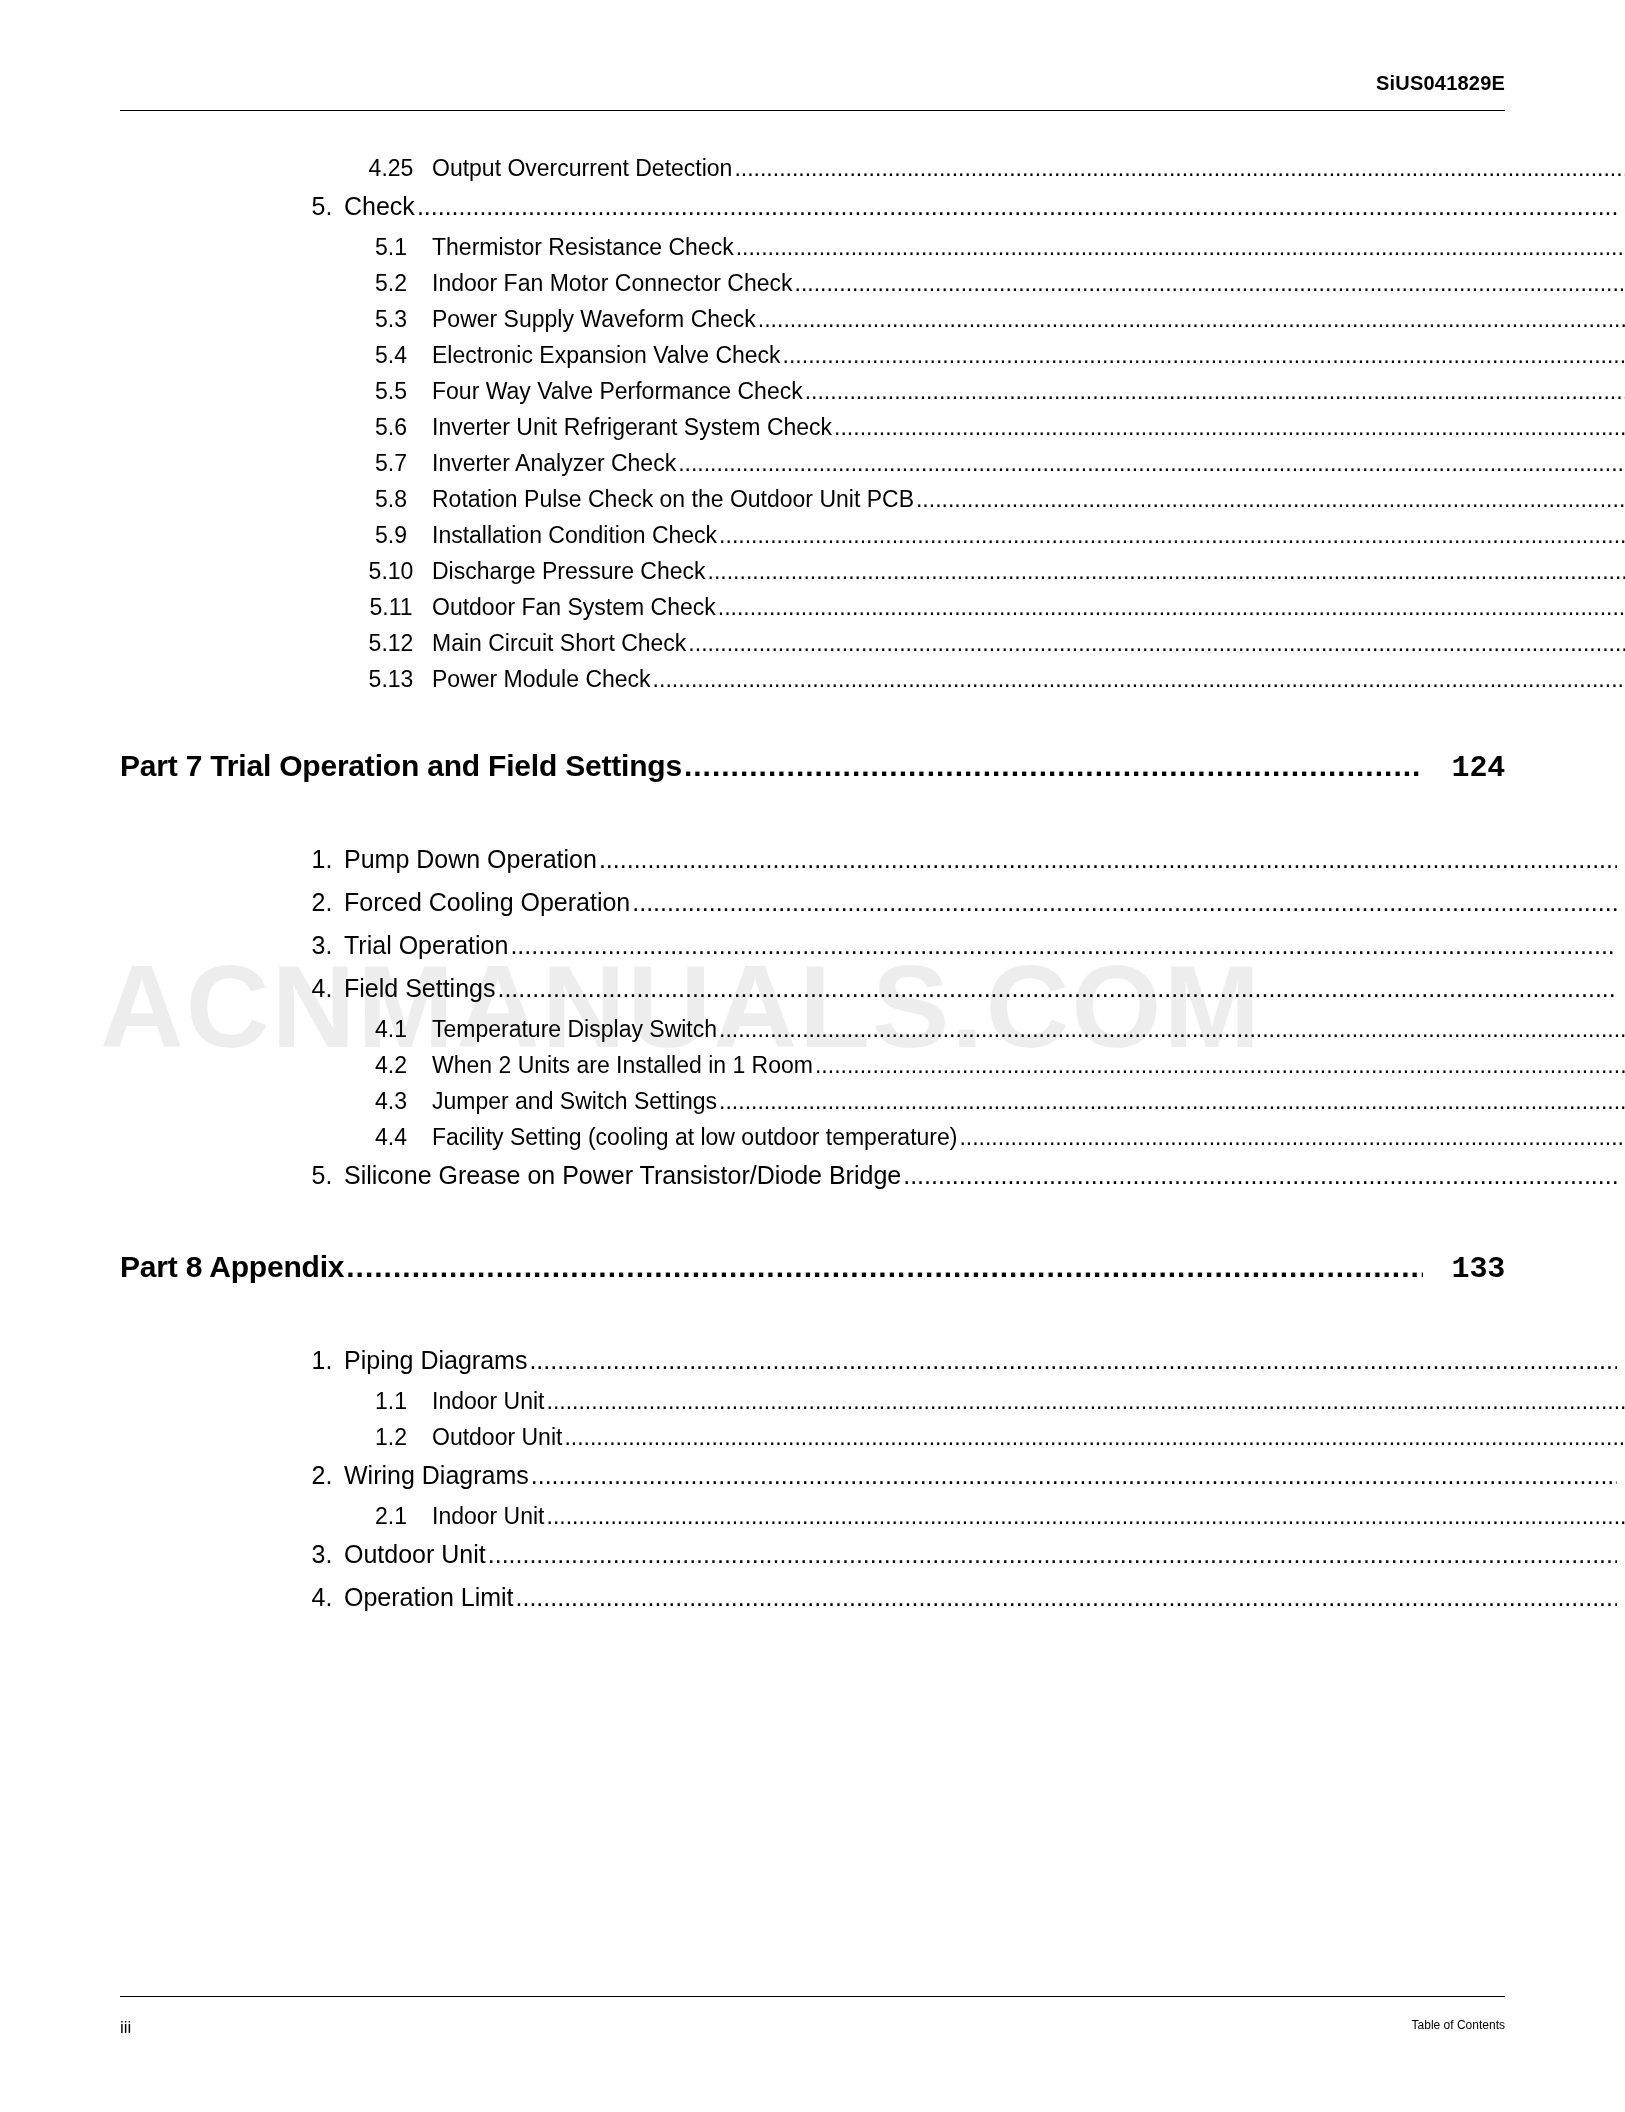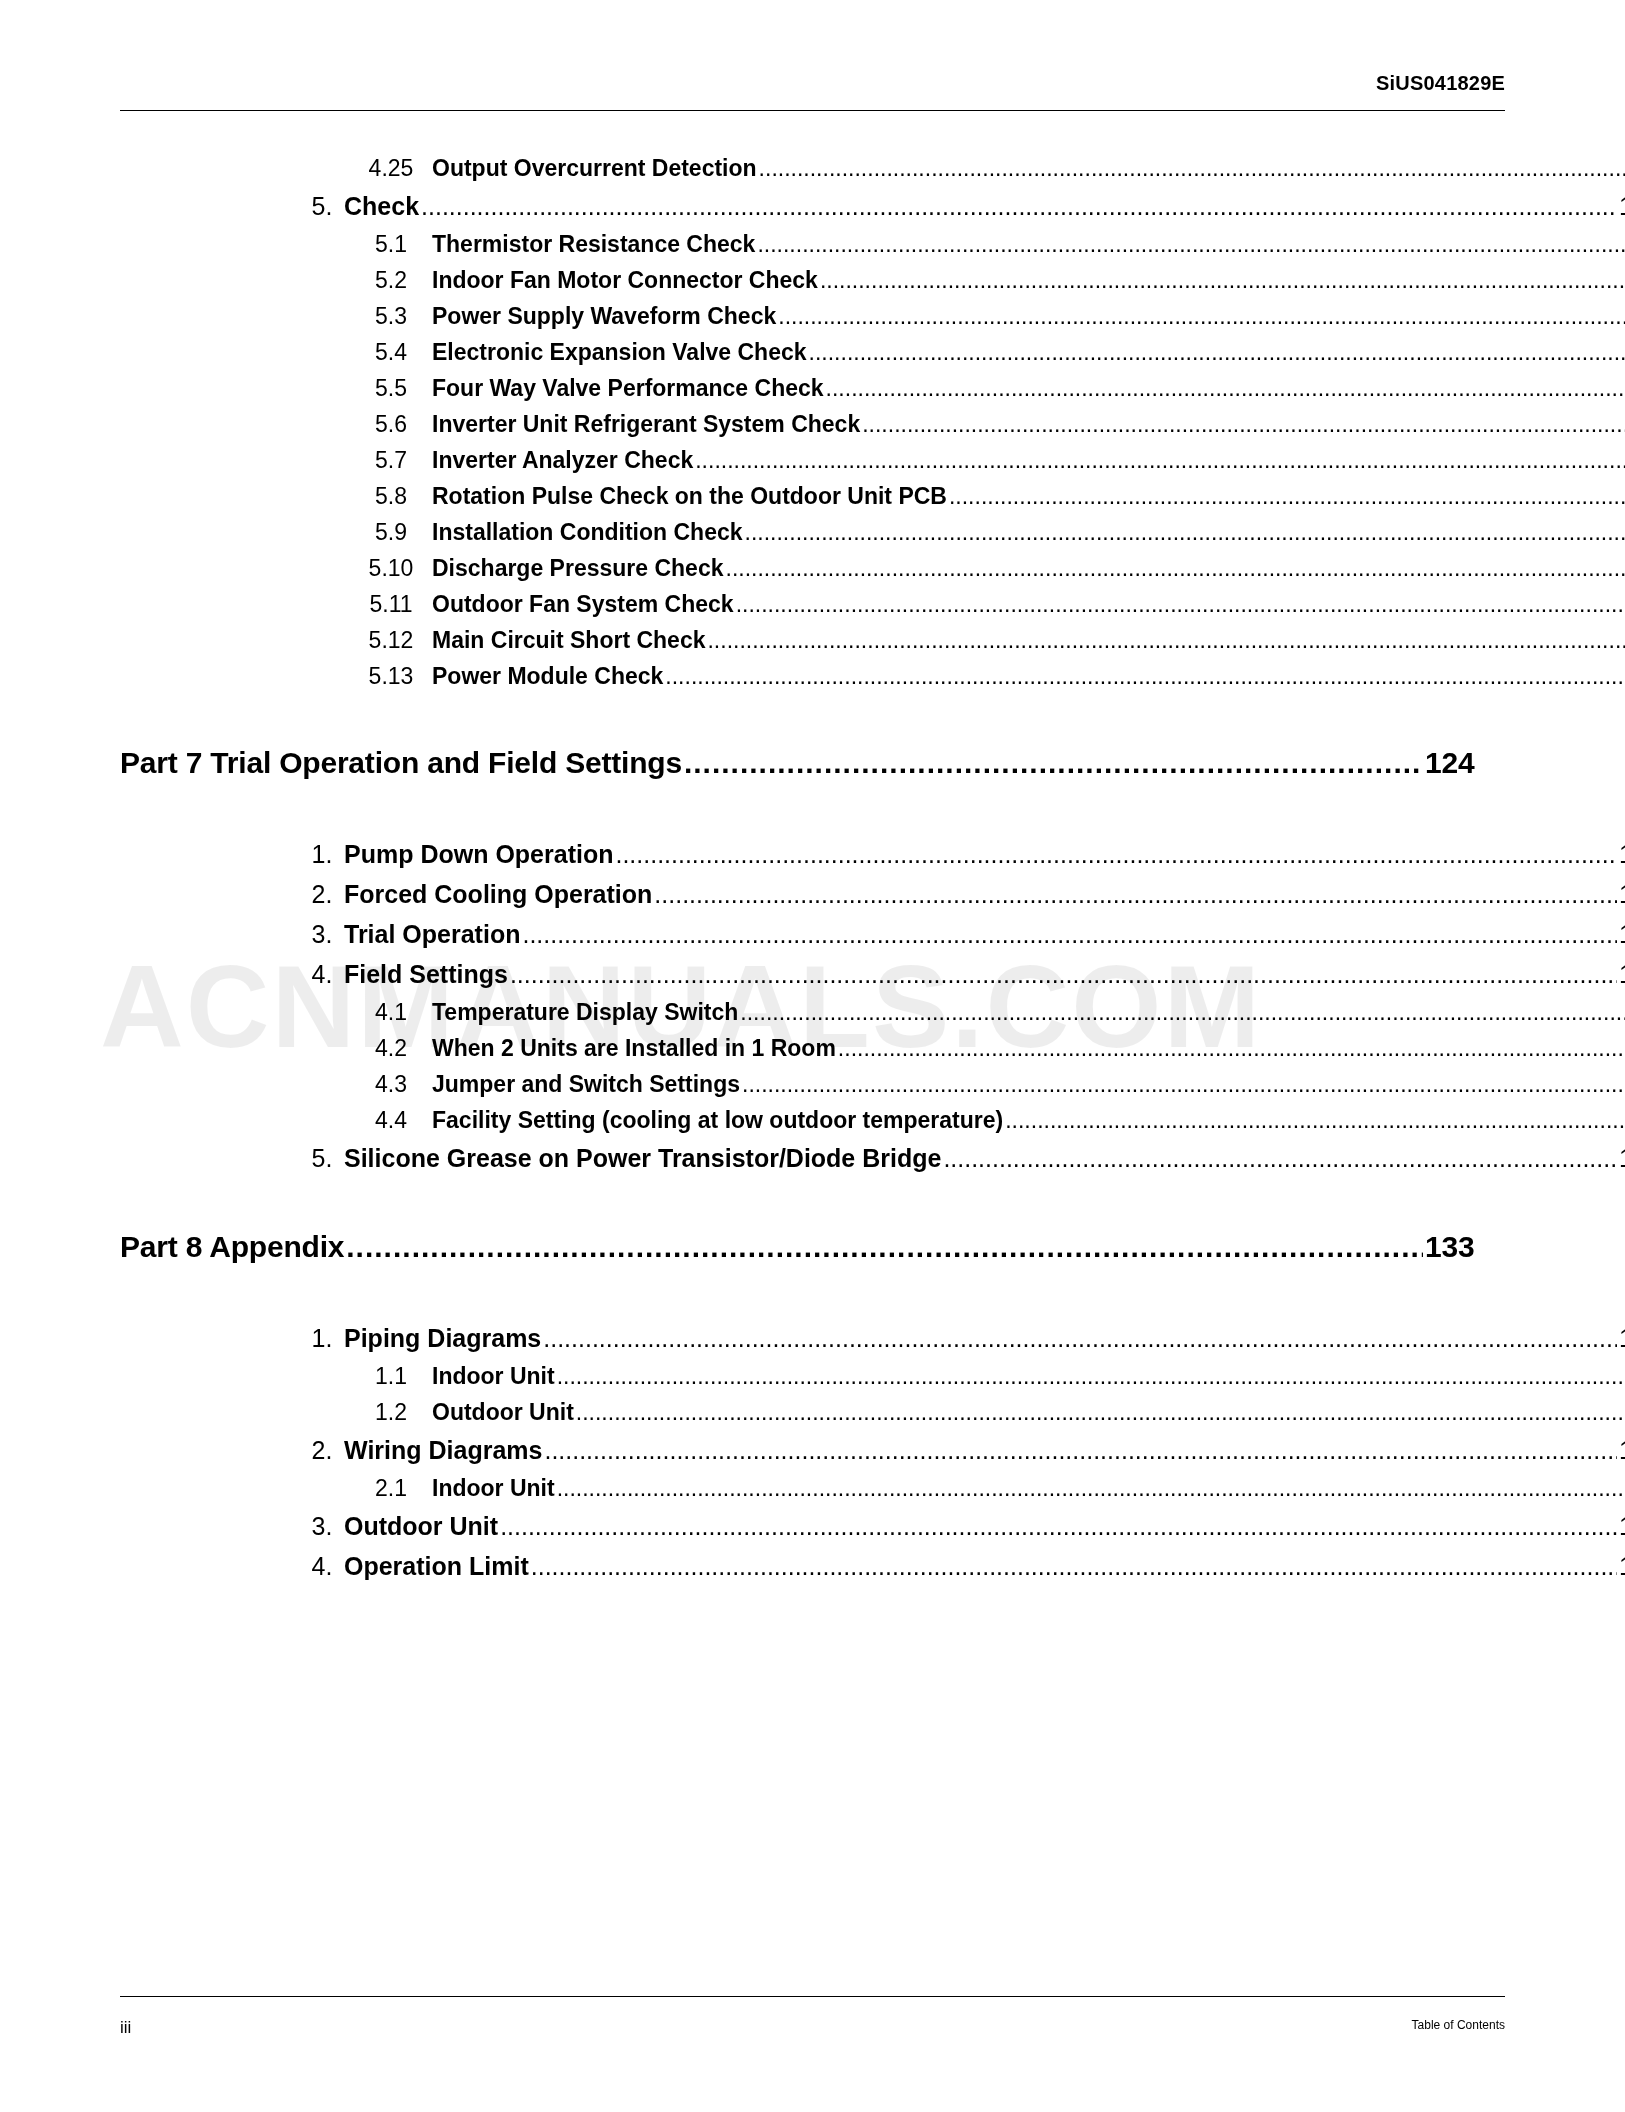--- a/index.html
+++ b/index.html
@@ -88,33 +88,33 @@
   }
 
   .num {
     flex: 0 0 auto;
     text-align: center;
     white-space: nowrap;
   }
   .title {
     flex: 0 0 auto;
     white-space: nowrap;
-    font-weight: bold;
   }
   .leader {
     flex: 1 1 auto;
     overflow: hidden;
     white-space: nowrap;
     margin: 0 2px;
     color: #000;
   }
   .pageno {
     flex: 0 0 auto;
-    text-align: left;
+    text-align: right;
     white-space: nowrap;
+    font-family: Liberation Mono, monospace;
   }
 
   
   .lvl2 {
     font-size: 23px;
     line-height: 36px;
     padding-left: 230px;
   }
   .lvl2 .num { width: 82px; }
 

